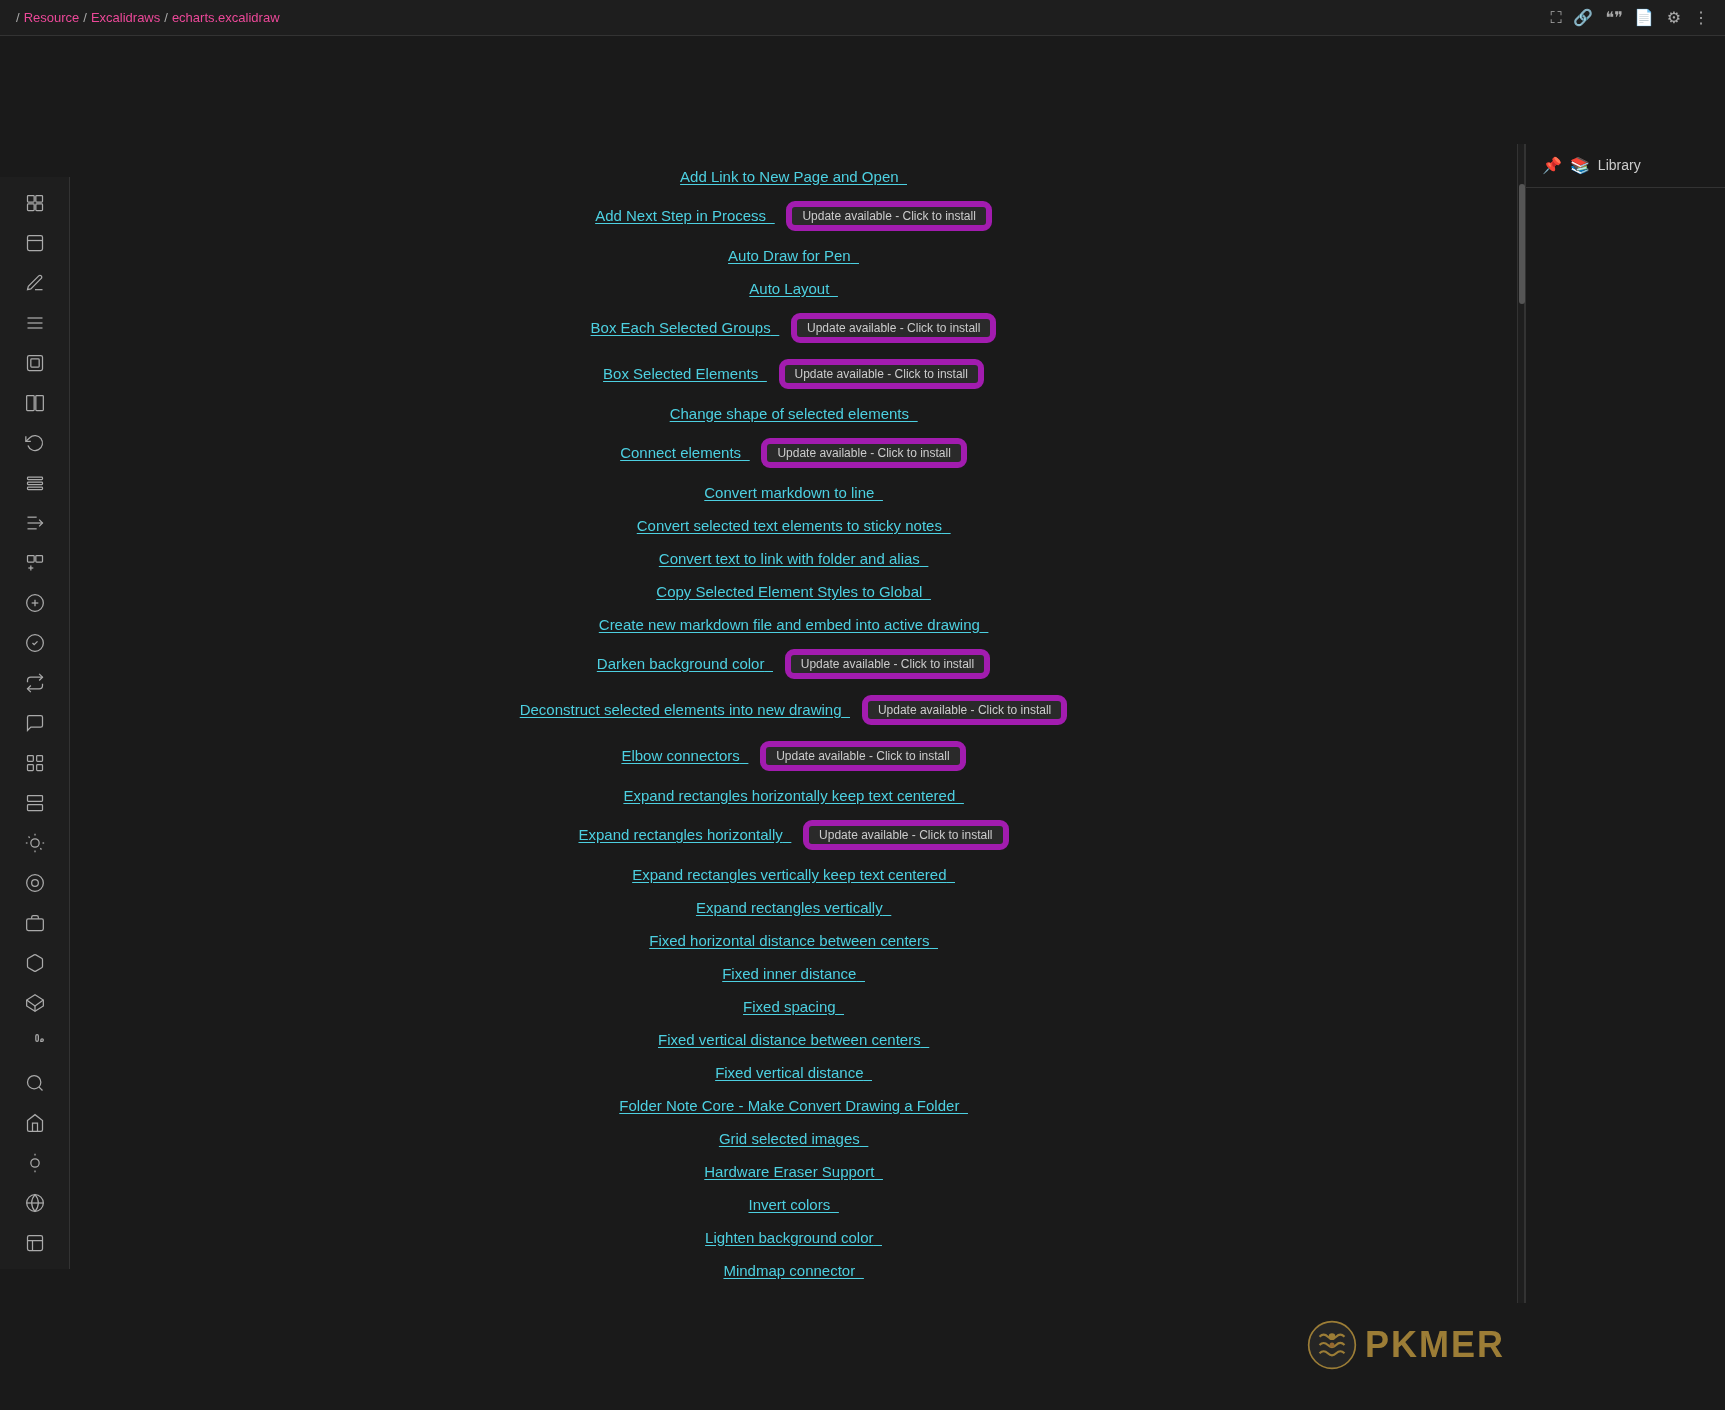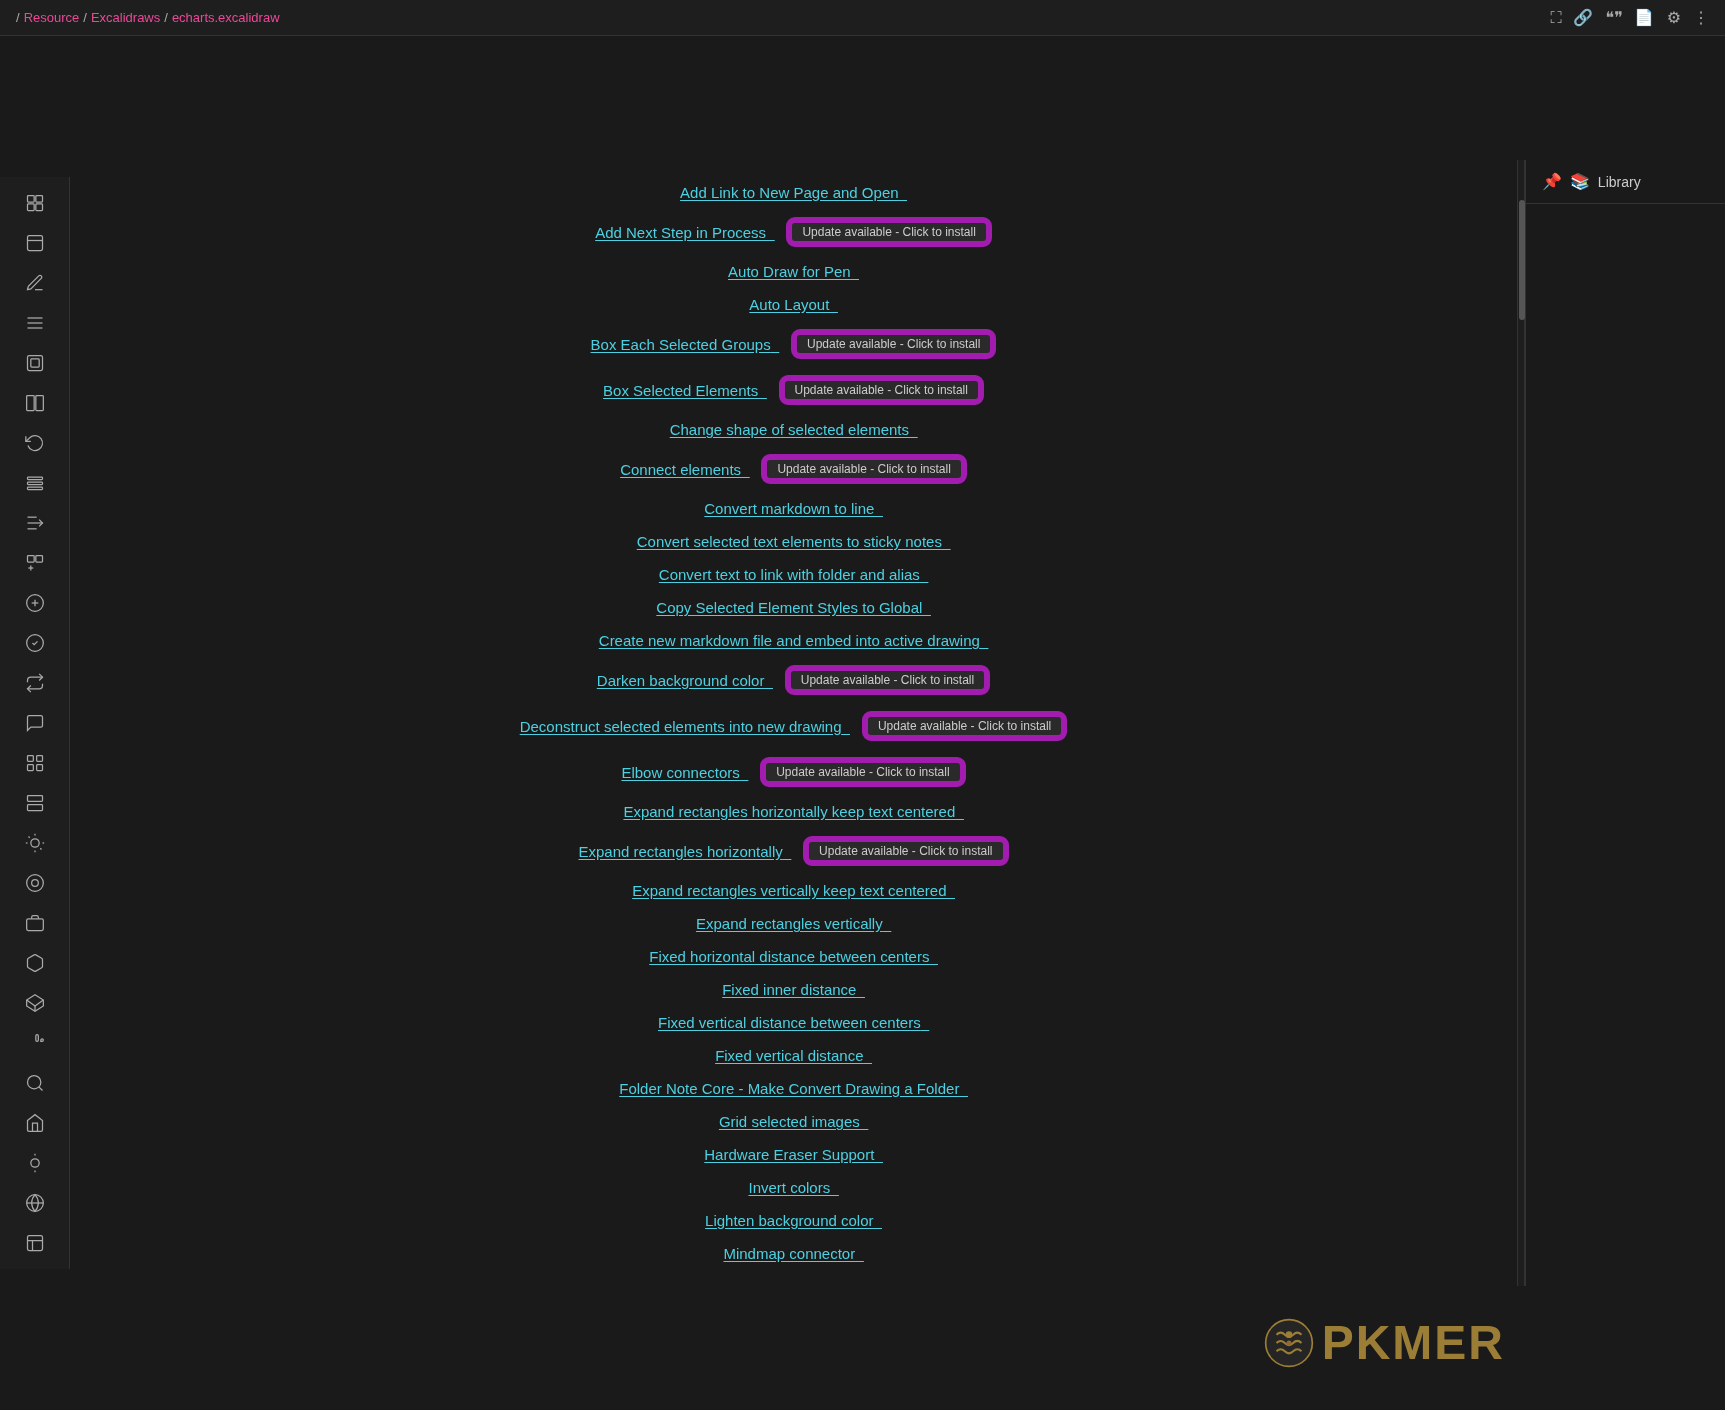--- a/index.html
+++ b/index.html
@@ -189,21 +189,21 @@
       display: flex;
       align-items: center;
       gap: 8px;
       opacity: 0.7;
     }
     .pkmer-logo {
       width: 50px;
       height: 50px;
     }
     .pkmer-text {
-      font-size: 48px;
+      font-size: 36px;
       font-weight: bold;
       color: #d4a843;
       letter-spacing: 2px;
     }
   </style>
 </head>
 <body>
 
 <div class="top-bar">
   <div class="breadcrumb">
@@ -481,20 +481,23 @@
         <div class="plugin-item">
           <span class="plugin-name">Expand rectangles vertically</span>
         </div>
         <div class="plugin-item">
           <span class="plugin-name">Fixed horizontal distance between centers</span>
         </div>
         <div class="plugin-item">
           <span class="plugin-name">Fixed inner distance</span>
         </div>
         <div class="plugin-item">
+          <span class="plugin-name">Fixed spacing</span>
+        </div>
+        <div class="plugin-item">
           <span class="plugin-name">Fixed vertical distance between centers</span>
         </div>
         <div class="plugin-item">
           <span class="plugin-name">Fixed vertical distance</span>
         </div>
         <div class="plugin-item">
           <span class="plugin-name">Folder Note Core - Make Convert Drawing a Folder</span>
         </div>
         <div class="plugin-item">
           <span class="plugin-name">Grid selected images</span>

